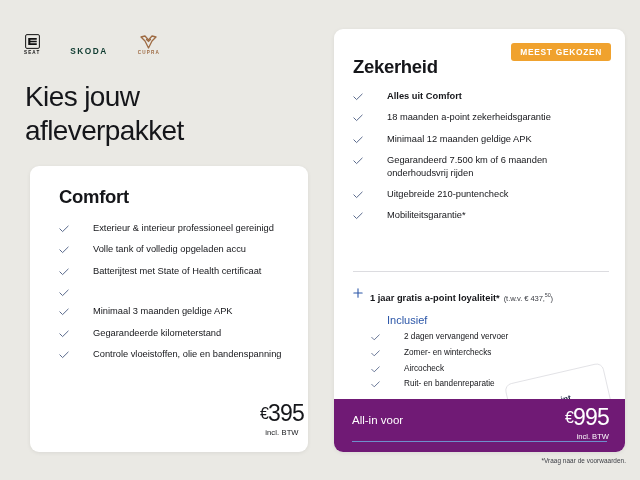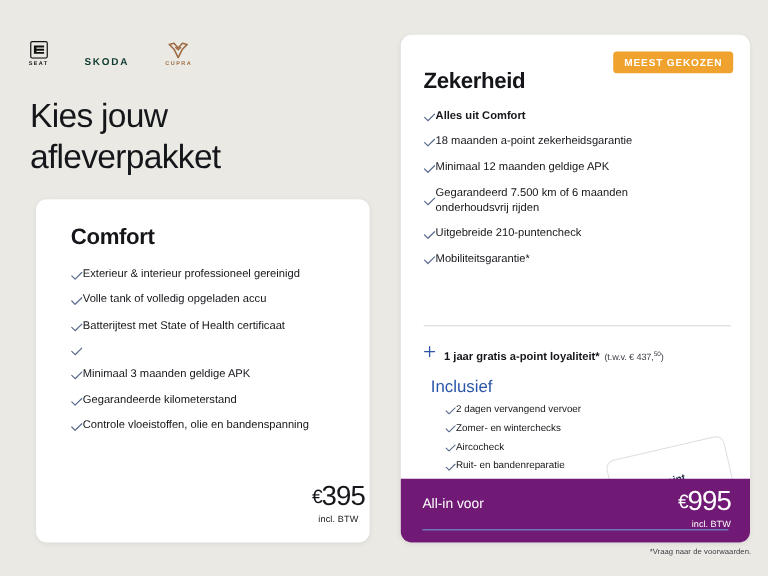--- a/index.html
+++ b/index.html
@@ -51,21 +51,21 @@
   .comfort-title {
     position: absolute; left: 29px; top: 20px;
     font-size: 18.5px; font-weight: 700; color: #15161A; letter-spacing: -0.3px;
   }
   .comfort-list {
     position: absolute; left: 29px; top: 56px; right: 18px;
     display: flex; flex-direction: column; gap: 8.5px;
   }
 
   
-  .feat { display: flex; align-items: center; gap: 0; }
+  .feat { display: flex; align-items: flex-start; gap: 24px; }
   .feat .tick { flex: 0 0 auto; margin-top: 3px; }
   .feat .txt { font-size: 9.3px; line-height: 1.38; color: #15161A; }
 
   .price-block { position: absolute; right: 4px; bottom: 15px; text-align: center; }
   .price-main { font-size: 23px; font-weight: 400; color: #15161A; letter-spacing: -0.8px; line-height: 1; }
   .price-main .eur { font-size: 16px; vertical-align: 2px; }
   .price-sub { font-size: 7.6px; color: #15161A; margin-top: 3px; letter-spacing: 0.1px; }
 
   
   .zeker-card {
@@ -100,22 +100,22 @@
   .loyalty-title {
     font-size: 9.3px; font-weight: 700; color: #15161A; line-height: 1.3;
   }
   .loyalty-note {
     font-size: 7.6px; font-weight: 400; color: #3B3D44; margin-left: 4px;
     letter-spacing: -0.1px;
   }
   .loyalty-note sup { font-size: 5.4px; vertical-align: super; }
 
   .incl-label {
-    margin-left: 6px; margin-top: 9px;
-    font-size: 14px; color: #2B56A8; font-weight: 400;
+    margin-left: 34px; margin-top: 9px;
+    font-size: 11px; color: #2B56A8; font-weight: 400;
   }
   .incl-list {
     margin-left: 18px; margin-top: 6px;
     display: flex; flex-direction: column; gap: 5.5px;
     width: 180px;
   }
   .incl-list .txt { font-size: 8.2px; line-height: 1.25; }
   .incl-list .tick { margin-top: 2px; }
 
   

